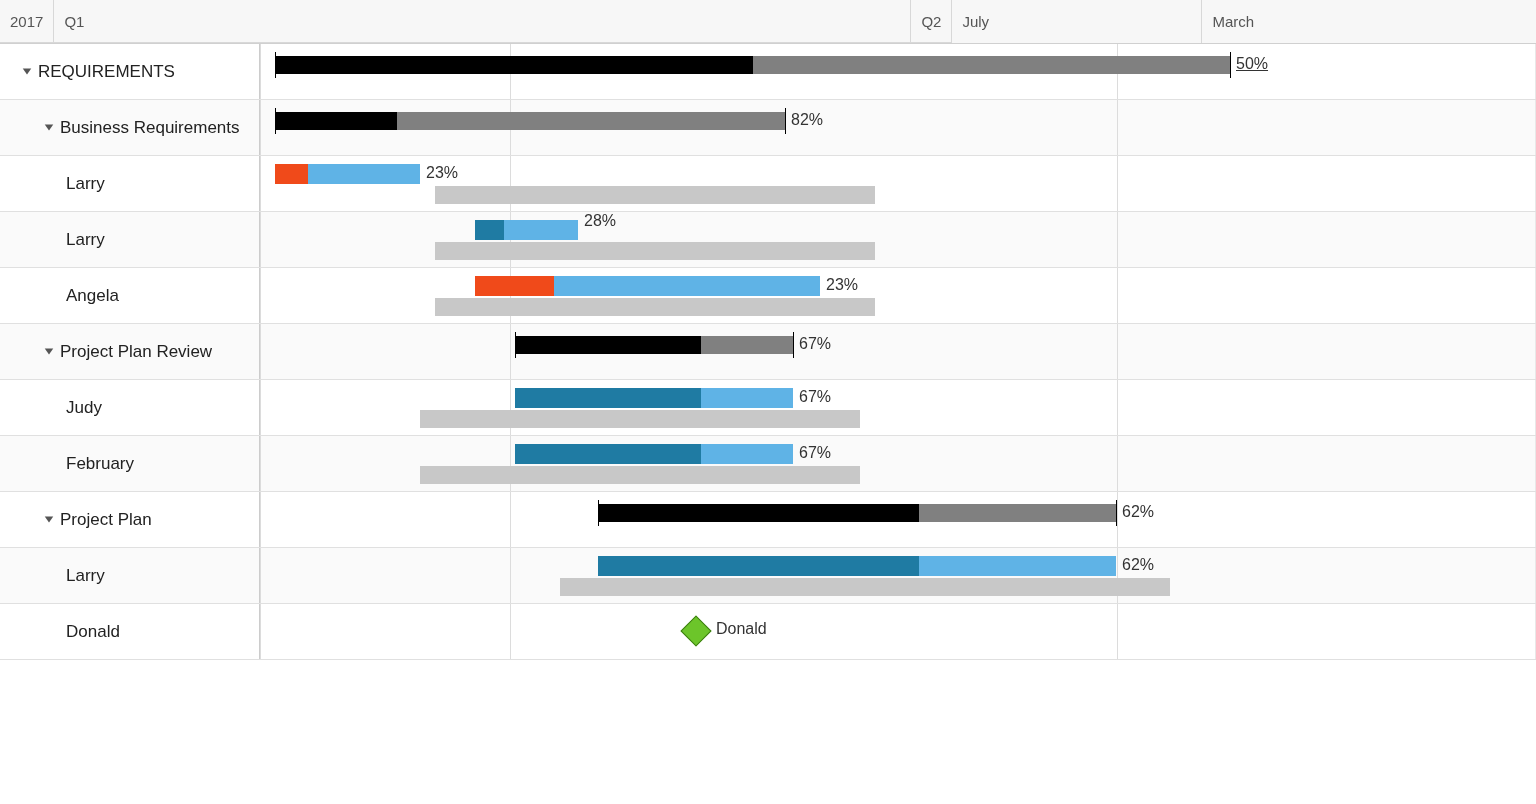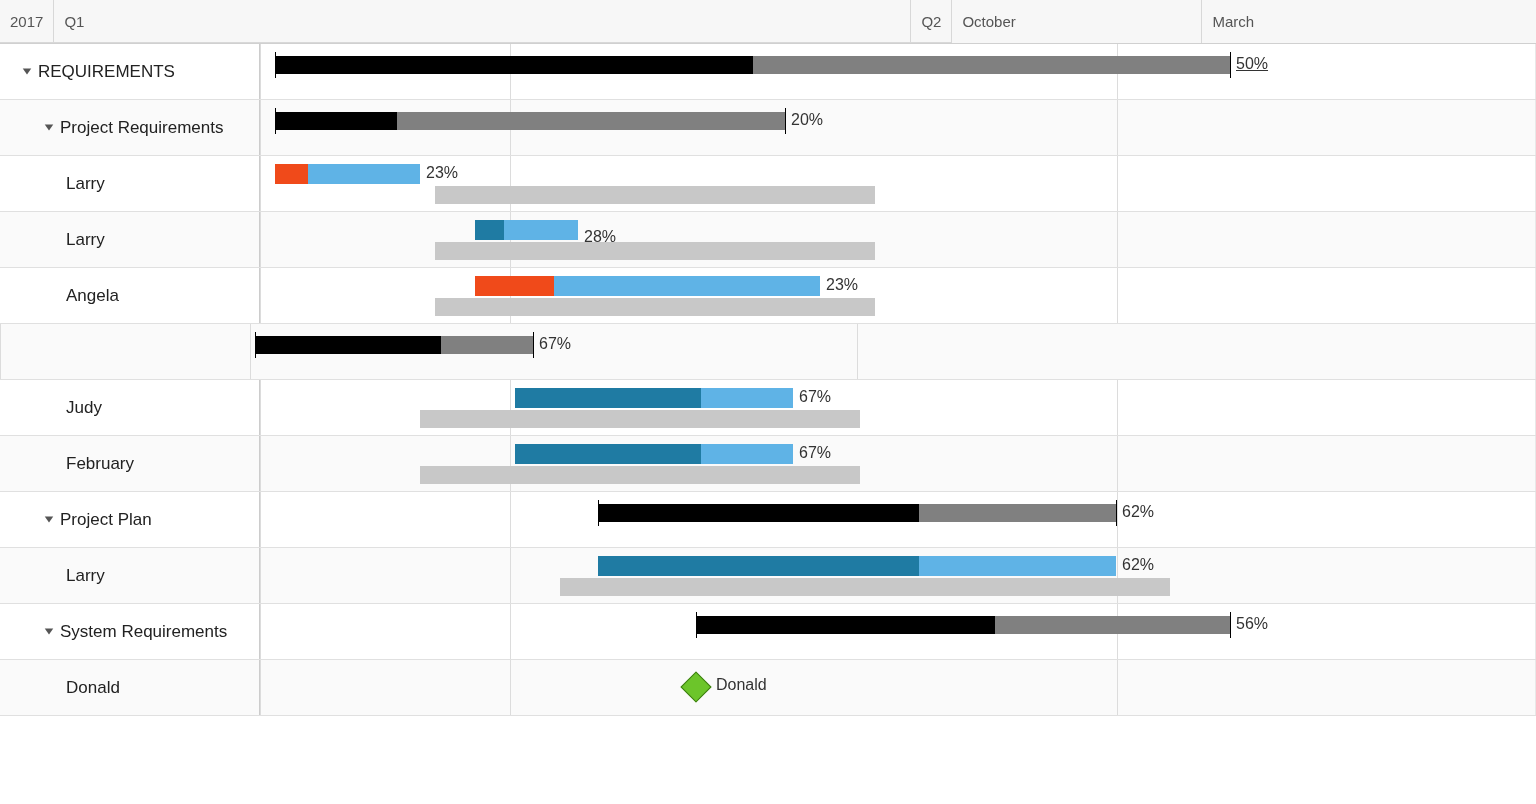--- a/index.html
+++ b/index.html
@@ -43,21 +43,21 @@
       <div class="th-q">
         <div style="width:857px;">
             <span>Q1</span>
           </div>
         <div style="flex:1;">
             <span>Q2</span>
           </div>
       </div>
       <div class="th-m" style="border-bottom:none;">
         <div style="width:250px;">
-            <span>October</span>
+            <span>July</span>
           </div>
         <div style="width:607px;">
             <span>March</span>
           </div>
         <div style="flex:1;">
             <span>April</span>
           </div>
       </div>
     </div>
   </div>
@@ -77,31 +77,31 @@
           <div class="summary-prog" style="left: 15px; width: 477.5px; top: 12px;"></div>
           <div class="summary-cap" style="left: 15px; top: 8px;"></div>
           <div class="summary-cap" style="left: 970px; top: 8px;"></div>
           <div class="pct" style="left: 976px; top: 11px; text-decoration: underline;">50%</div>
         </div>
       </div>
       <div class="row">
         <div class="task-name">
           <span class="indent" style="width: 44px;"></span>
           <span class="tri"></span>
-          <span>Project Requirements</span>
+          <span>Business Requirements</span>
         </div>
         <div class="row-tl">
           <div class="vline" style="left: 0px;"></div>
           <div class="vline" style="left: 250px;"></div>
           <div class="vline" style="left: 857px;"></div>
           <div class="summary-bar" style="left: 15px; width: 510px; top: 12px;"></div>
           <div class="summary-prog" style="left: 15px; width: 122.4px; top: 12px;"></div>
           <div class="summary-cap" style="left: 15px; top: 8px;"></div>
           <div class="summary-cap" style="left: 525px; top: 8px;"></div>
-          <div class="pct" style="left: 531px; top: 11px;">20%</div>
+          <div class="pct" style="left: 531px; top: 11px;">82%</div>
         </div>
       </div>
       <div class="row">
         <div class="task-name">
           <span class="indent" style="width: 66px;"></span>
           <span>Larry</span>
         </div>
         <div class="row-tl">
           <div class="vline" style="left: 0px;"></div>
           <div class="vline" style="left: 250px;"></div>
@@ -117,39 +117,44 @@
           <span class="indent" style="width: 66px;"></span>
           <span>Larry</span>
         </div>
         <div class="row-tl">
           <div class="vline" style="left: 0px;"></div>
           <div class="vline" style="left: 250px;"></div>
           <div class="vline" style="left: 857px;"></div>
           <div class="base-bar" style="left: 175px; width: 440px; top: 30px;"></div>
           <div class="task-bar" style="left: 215px; width: 103px; top: 8px;"></div>
           <div class="task-prog" style="left: 215px; width: 28.84px; top: 8px;"></div>
-          <div class="pct" style="left: 324px; top: 16px;">28%</div>
+          <div class="pct" style="left: 324px; top: 0;">28%</div>
         </div>
       </div>
       <div class="row">
         <div class="task-name">
           <span class="indent" style="width: 66px;"></span>
           <span>Angela</span>
         </div>
         <div class="row-tl">
           <div class="vline" style="left: 0px;"></div>
           <div class="vline" style="left: 250px;"></div>
           <div class="vline" style="left: 857px;"></div>
           <div class="base-bar" style="left: 175px; width: 440px; top: 30px;"></div>
           <div class="task-bar" style="left: 215px; width: 345px; top: 8px;"></div>
           <div class="task-late" style="left: 215px; width: 79.35px; top: 8px;"></div>
           <div class="pct" style="left: 566px; top: 8px;">23%</div>
         </div>
       </div>
       <div class="row">
+        <div class="task-name">
+          <span class="indent" style="width: 44px;"></span>
+          <span class="tri"></span>
+          <span>Project Plan Review</span>
+        </div>
         <div class="row-tl">
           <div class="vline" style="left: 0px;"></div>
           <div class="vline" style="left: 250px;"></div>
           <div class="vline" style="left: 857px;"></div>
           <div class="summary-bar" style="left: 255px; width: 278px; top: 12px;"></div>
           <div class="summary-prog" style="left: 255px; width: 186.26px; top: 12px;"></div>
           <div class="summary-cap" style="left: 255px; top: 8px;"></div>
           <div class="summary-cap" style="left: 533px; top: 8px;"></div>
           <div class="pct" style="left: 539px; top: 11px;">67%</div>
         </div>
@@ -211,37 +216,20 @@
           <div class="vline" style="left: 250px;"></div>
           <div class="vline" style="left: 857px;"></div>
           <div class="base-bar" style="left: 300px; width: 610px; top: 30px;"></div>
           <div class="task-bar" style="left: 338px; width: 518px; top: 8px;"></div>
           <div class="task-prog" style="left: 338px; width: 321.16px; top: 8px;"></div>
           <div class="pct" style="left: 862px; top: 8px;">62%</div>
         </div>
       </div>
       <div class="row">
         <div class="task-name">
-          <span class="indent" style="width: 44px;"></span>
-          <span class="tri"></span>
-          <span>System Requirements</span>
-        </div>
-        <div class="row-tl">
-          <div class="vline" style="left: 0px;"></div>
-          <div class="vline" style="left: 250px;"></div>
-          <div class="vline" style="left: 857px;"></div>
-          <div class="summary-bar" style="left: 436px; width: 534px; top: 12px;"></div>
-          <div class="summary-prog" style="left: 436px; width: 299.04px; top: 12px;"></div>
-          <div class="summary-cap" style="left: 436px; top: 8px;"></div>
-          <div class="summary-cap" style="left: 970px; top: 8px;"></div>
-          <div class="pct" style="left: 976px; top: 11px;">56%</div>
-        </div>
-      </div>
-      <div class="row">
-        <div class="task-name">
           <span class="indent" style="width: 66px;"></span>
           <span>Donald</span>
         </div>
         <div class="row-tl">
           <div class="vline" style="left: 0px;"></div>
           <div class="vline" style="left: 250px;"></div>
           <div class="vline" style="left: 857px;"></div>
           <div class="milestone" style="left: 425px; top: 16px;"></div>
           <div class="ms-label" style="left: 456px; top: 16px;">Donald</div>
         </div>

